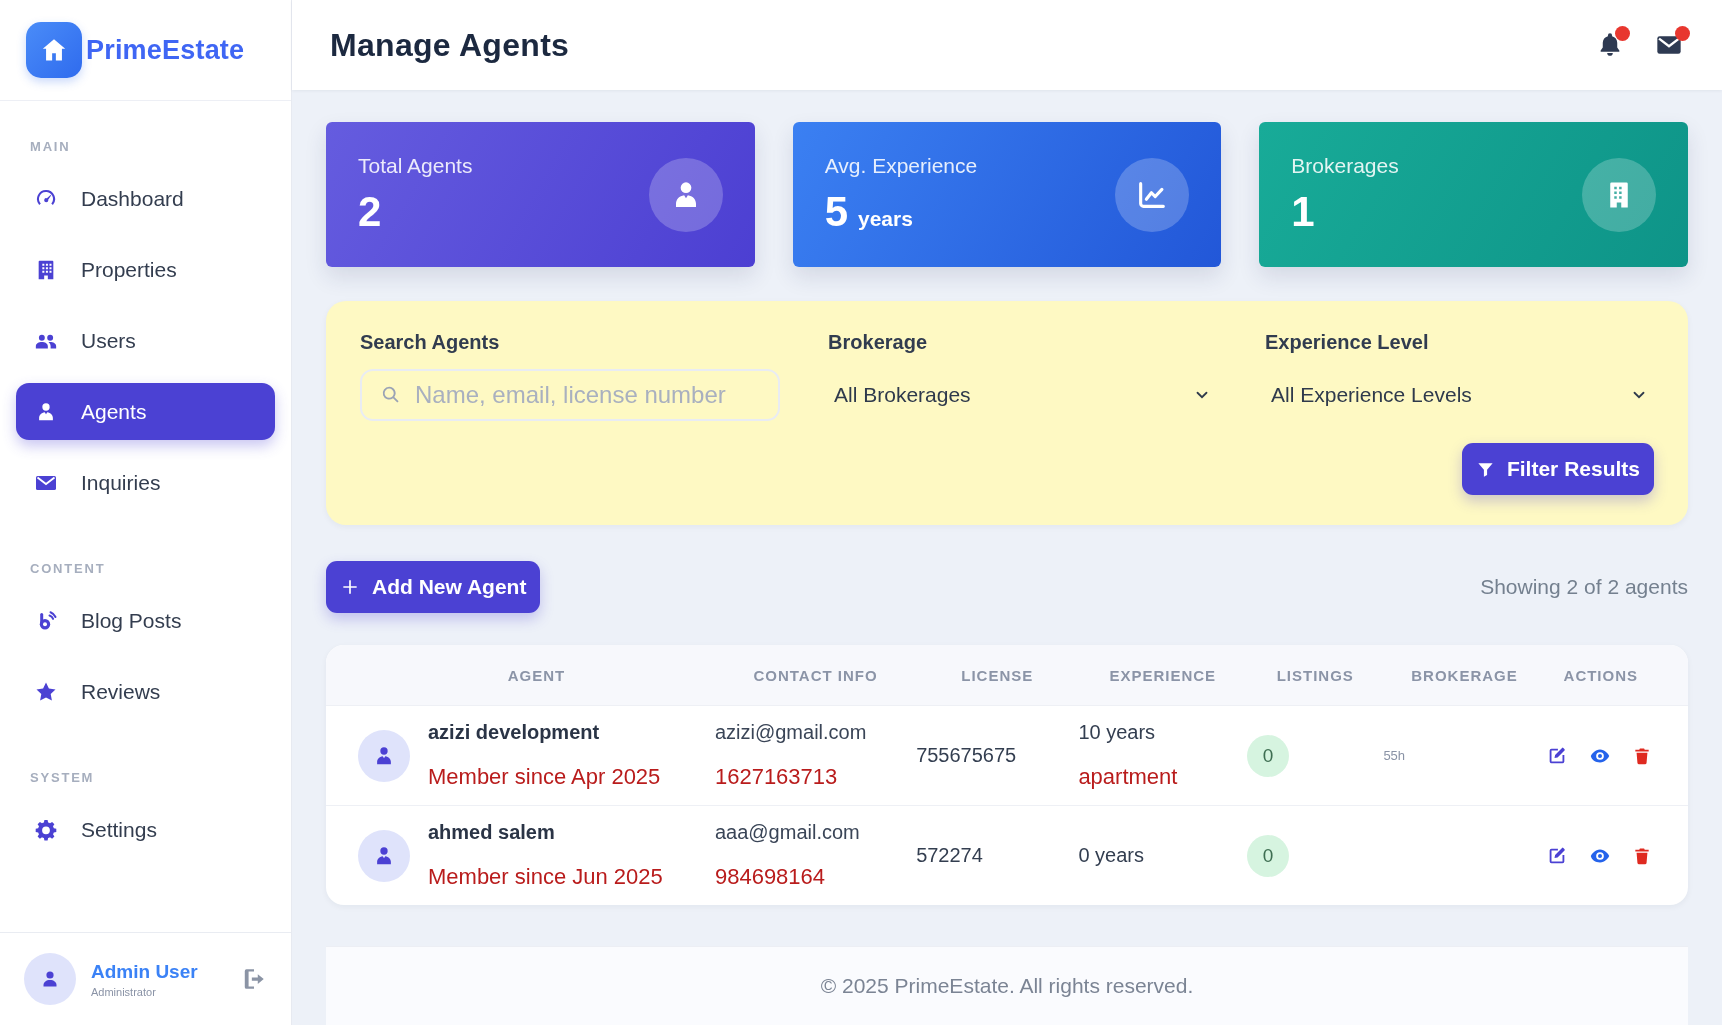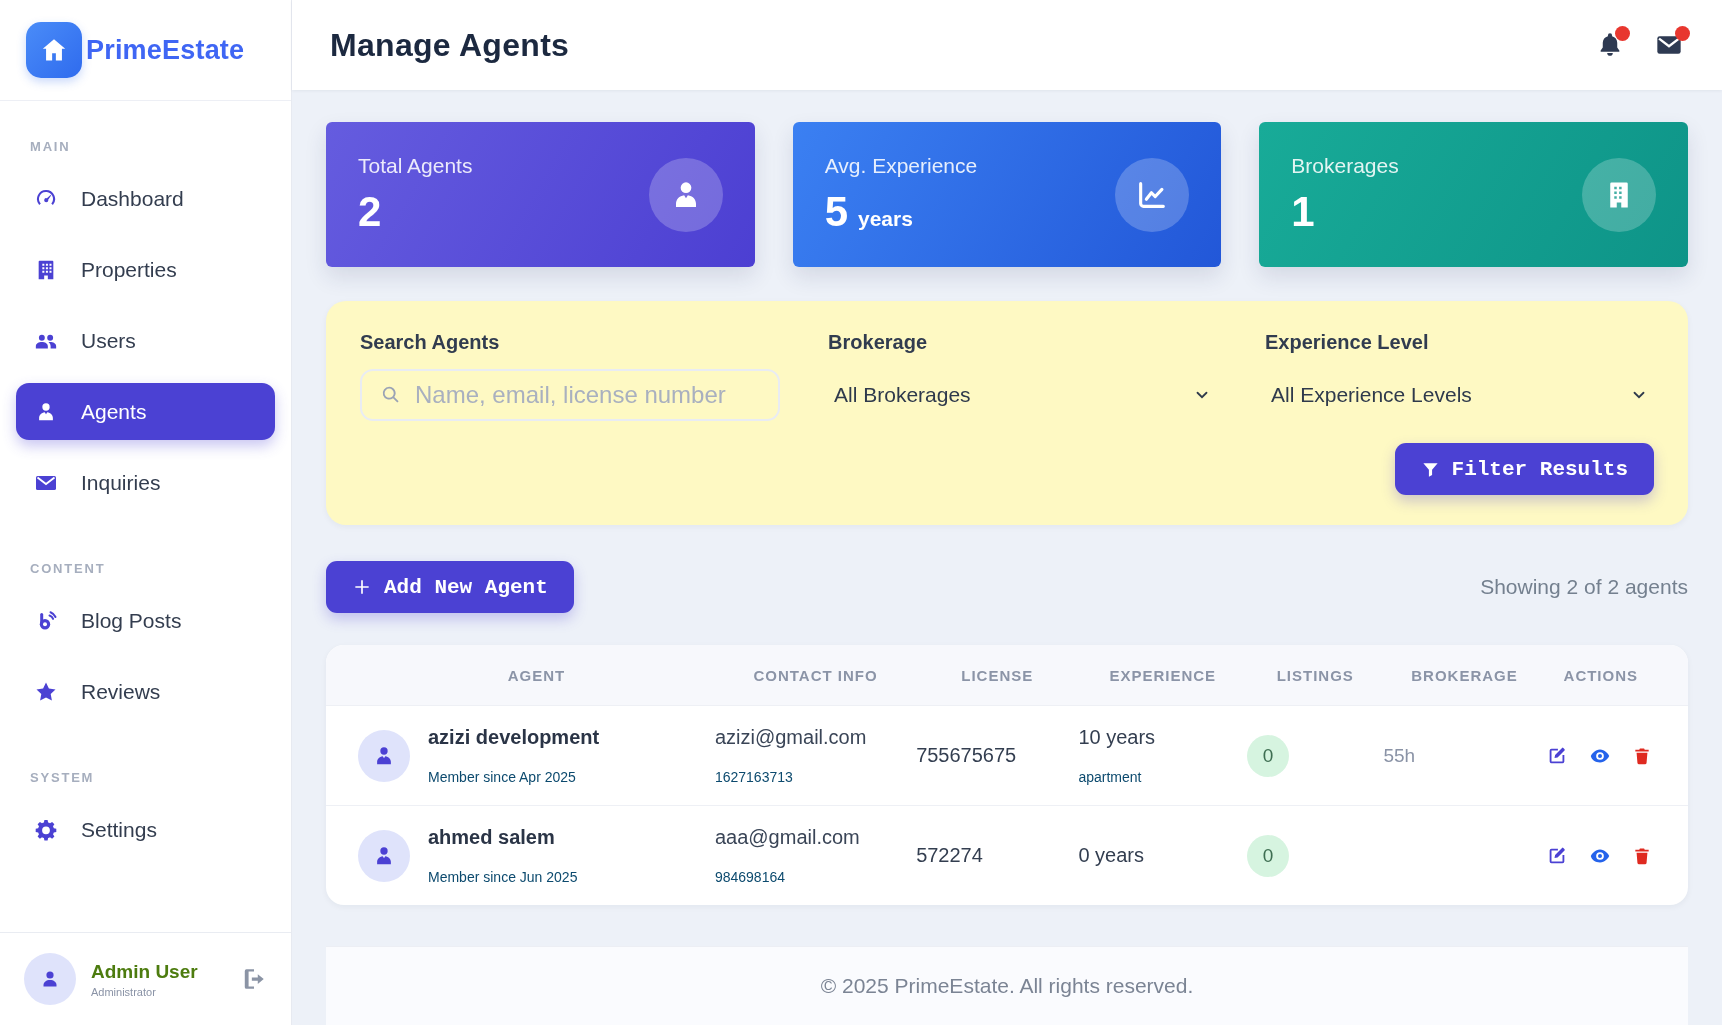--- a/index.html
+++ b/index.html
@@ -47,21 +47,21 @@
 
   .user-box {
     border-top:1px solid #e9ecf2; padding:20px 24px;
     display:flex; align-items:center; gap:15px;
   }
   .avatar {
     width:52px; height:52px; border-radius:50%;
     background:#dfe3fb; color:#4b41d3;
     display:flex; align-items:center; justify-content:center; flex-shrink:0;
   }
-  .user-name { font-size:19px; font-weight:bold; color:#4d7c0f; }
+  .user-name { font-size:19px; font-weight:bold; color:#3b82f6; }
   .user-role { font-size:11px; color:#8a93a6; margin-top:3px; }
   .logout-btn { margin-left:auto; color:#8b94a5; cursor:pointer; }
 
   
   .main { flex:1; display:flex; flex-direction:column; min-width:0; }
   .topbar {
     height:90px; background:#ffffff; flex-shrink:0;
     display:flex; align-items:center; justify-content:space-between;
     padding:0 38px; box-shadow:0 1px 3px rgba(20,30,55,.06);
   }
@@ -115,22 +115,22 @@
   .select-box {
     display:flex; align-items:center; justify-content:space-between;
     height:52px; padding:0 6px; cursor:pointer;
     font-size:21px; color:#2f3a4c;
   }
   .select-box .chev { color:#2f3a4c; }
   .filter-actions { display:flex; justify-content:flex-end; margin-top:22px; }
   .btn {
     display:inline-flex; align-items:center; gap:12px;
     background:#4b41d3; color:#ffffff; border:none; cursor:pointer;
-    border-radius:11px; height:52px; padding:0 26px;
-    font-size:21px; font-weight:600; font-family:Liberation Mono, monospace;
+    border-radius:11px; height:52px; padding:0 14px;
+    font-size:21px; font-weight:600; font-family:Liberation Sans, sans-serif;
     box-shadow:0 6px 14px rgba(75,65,211,.28);
   }
 
   
   .toolbar-row {
     display:flex; align-items:center; justify-content:space-between;
     margin-bottom:32px;
   }
   .showing-text { font-size:21px; color:#74808f; }
 
@@ -146,24 +146,24 @@
   }
   .thead { background:#f7f8fc; height:60px; }
   .th {
     font-size:15px; font-weight:bold; letter-spacing:1px;
     color:#8b94a7;
     text-align:center;
   }
   .trow { height:100px; border-top:1px solid #eef0f5; }
   .agent-cell { display:flex; align-items:center; gap:18px; }
   .cell-main { font-size:20px; color:#2a3446; font-weight:600; }
-  .cell-sub { font-size:14px; color:#0c4a6e; margin-top:20px; }
+  .cell-sub { font-size:22px; color:#b91c1c; margin-top:20px; }
   .cell-email { font-size:20px; color:#3a4557; }
   .cell-plain { font-size:20px; color:#333e50; }
-  .cell-gray { font-size:19px; color:#8a93a6; }
+  .cell-gray { font-size:13px; color:#8a93a6; }
   .pill {
     display:inline-flex; align-items:center; justify-content:center;
     min-width:42px; height:42px; padding:0 10px; border-radius:999px;
     background:#d6f4e0; color:#3e6e52; font-size:19px;
   }
   .actions { display:flex; align-items:center; gap:20px; }
   .act { cursor:pointer; }
   .act.edit { color:#4b41d3; }
   .act.view { color:#2563eb; }
   .act.del  { color:#df2a20; }

